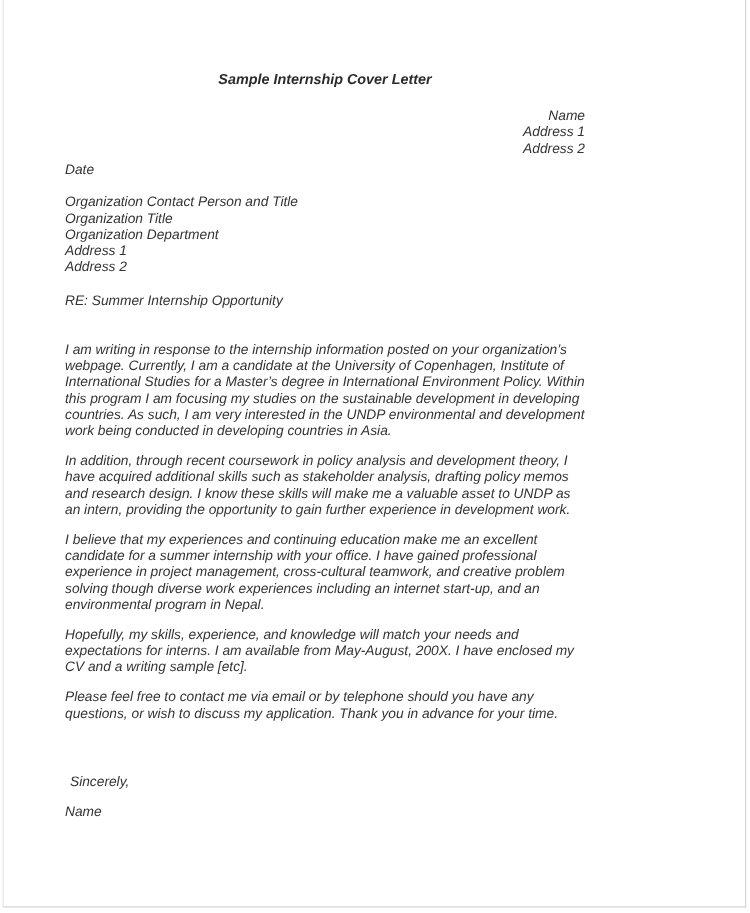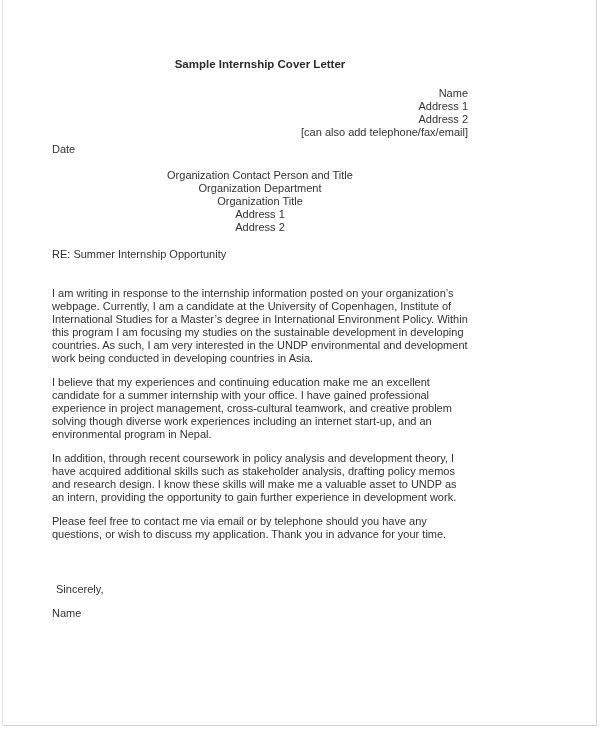--- a/index.html
+++ b/index.html
@@ -29,39 +29,39 @@
   }
   .content {
     position: absolute;
     left: 0;
     top: 0;
     width: 492px;
     padding: 57px 24px 0 52px;
     box-sizing: border-box;
     font-size: 11px;
     line-height: 13px;
+    font-style: italic;
   }
   .letter-title {
     font-size: 11.5px;
     font-weight: bold;
     text-align: center;
     color: #2b2b2b;
     line-height: 14px;
     margin: 0 0 16px 0;
   }
   .sender-block {
     text-align: right;
     margin: 0 0 4px 0;
   }
   .date-line {
     margin: 0 0 13px 0;
   }
   .recipient-block {
     margin: 0 0 14px 0;
-    text-align: center;
   }
   .subject-line {
     margin: 0 0 26px 0;
   }
   .salutation-line {
     margin: 0 0 11px 0;
   }
   .para {
     margin: 0 0 11px 0;
   }
@@ -82,38 +82,38 @@
 <div class="page-frame"></div>
 
 <div class="content">
 
   <div class="letter-title">Sample Internship Cover Letter</div>
 
   <div class="sender-block">
     <span class="line">Name</span>
     <span class="line">Address 1</span>
     <span class="line">Address 2</span>
-    <span class="line">[can also add telephone/fax/email]</span>
   </div>
 
   <div class="date-line">Date</div>
 
   <div class="recipient-block">
     <span class="line">Organization Contact Person and Title</span>
+    <span class="line">Organization Title</span>
     <span class="line">Organization Department</span>
-    <span class="line">Organization Title</span>
     <span class="line">Address 1</span>
     <span class="line">Address 2</span>
   </div>
 
   <div class="subject-line">RE: Summer Internship Opportunity</div>
 
 
   <p class="para">I am writing in response to the internship information posted on your organization’s webpage. Currently, I am a candidate at the University of Copenhagen, Institute of International Studies for a Master’s degree in International Environment Policy. Within this program I am focusing my studies on the sustainable development in developing countries. As such, I am very interested in the UNDP environmental and development work being conducted in developing countries in Asia.</p>
+  <p class="para">In addition, through recent coursework in policy analysis and development theory, I have acquired additional skills such as stakeholder analysis, drafting policy memos and research design. I know these skills will make me a valuable asset to UNDP as an intern, providing the opportunity to gain further experience in development work.</p>
   <p class="para">I believe that my experiences and continuing education make me an excellent candidate for a summer internship with your office. I have gained professional experience in project management, cross-cultural teamwork, and creative problem solving though diverse work experiences including an internet start-up, and an environmental program in Nepal.</p>
-  <p class="para">In addition, through recent coursework in policy analysis and development theory, I have acquired additional skills such as stakeholder analysis, drafting policy memos and research design. I know these skills will make me a valuable asset to UNDP as an intern, providing the opportunity to gain further experience in development work.</p>
+  <p class="para">Hopefully, my skills, experience, and knowledge will match your needs and expectations for interns. I am available from May-August, 200X. I have enclosed my CV and a writing sample [etc].</p>
   <p class="para para-last">Please feel free to contact me via email or by telephone should you have any questions, or wish to discuss my application. Thank you in advance for your time.</p>
 
   <div class="closing-line">Sincerely,</div>
 
   <div class="signature-line">Name</div>
 
 </div>
 
 </body></html>

